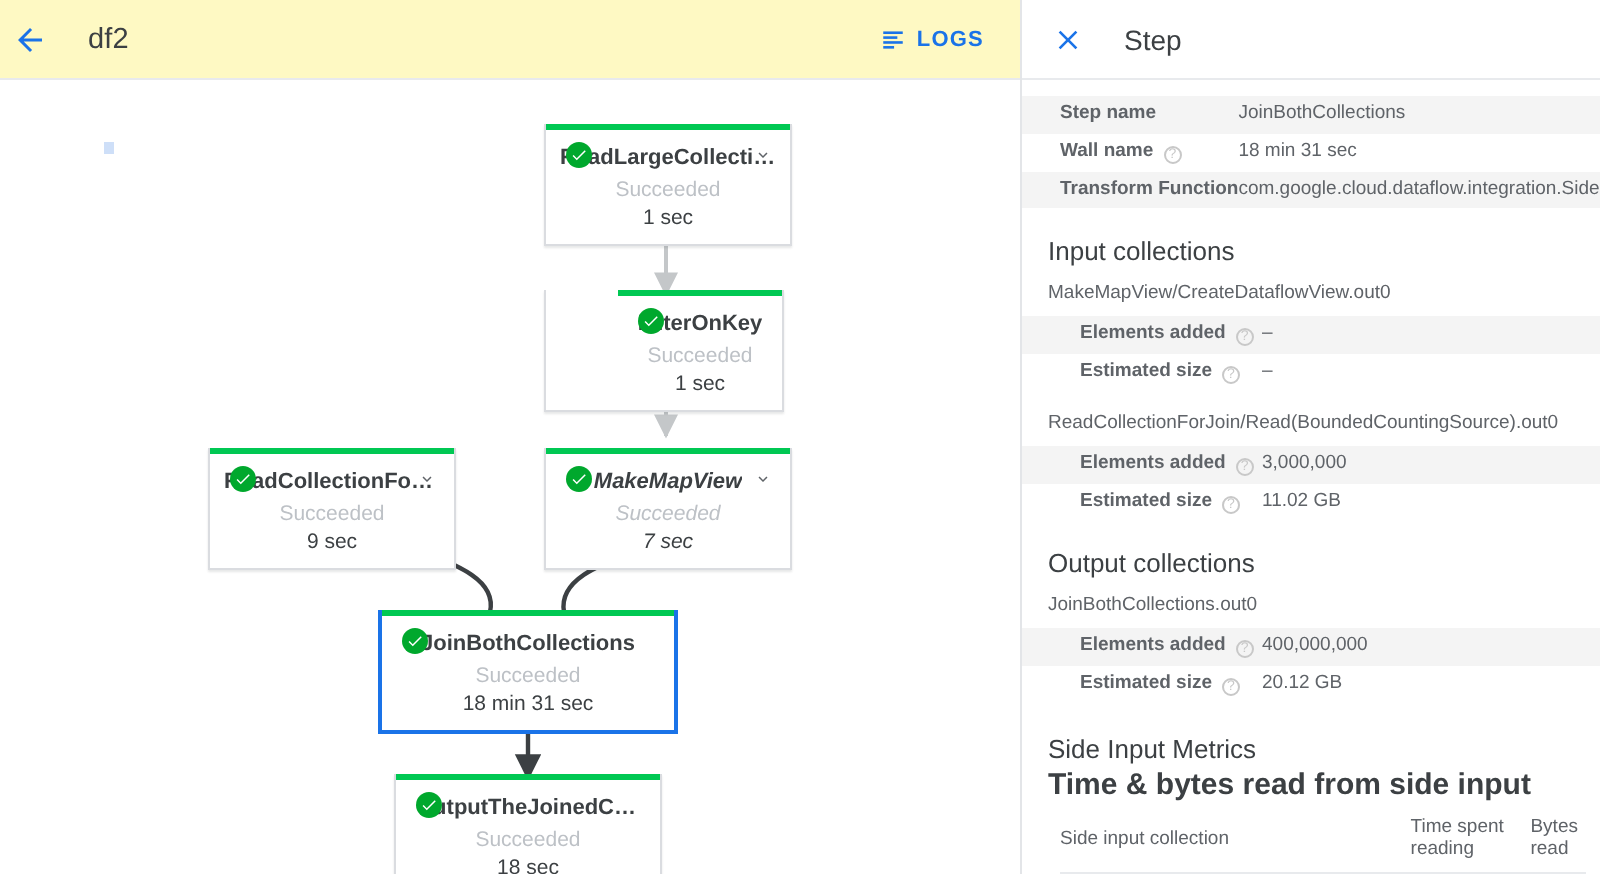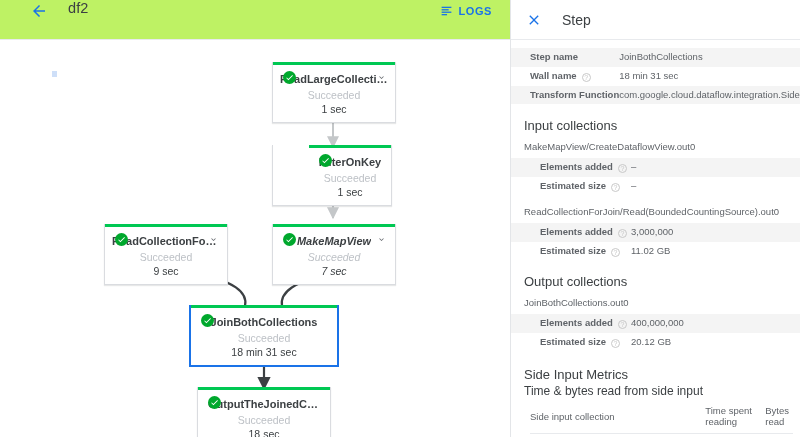--- a/index.html
+++ b/index.html
@@ -17,24 +17,24 @@
   
   .left-pane {
     position: relative;
     width: 511px; height: 437px;
     background: #ffffff;
     overflow: hidden;
     border-right: 1px solid #e3e5e8;
   }
   .topbar {
     height: 40px;
-    display: flex; align-items: flex-start;
-    padding: 0 14px 0 28px;
+    display: flex; align-items: center;
+    padding: 0 14px 0 4px;
     border-bottom: 1px solid #e8eaed;
-    background: #bef264;
+    background: #fef9c3;
   }
   .back-arrow {
     width: 22px; height: 22px;
     display: flex; align-items: center; justify-content: center;
     cursor: pointer;
   }
   .back-arrow svg { display:block; }
   .job-title {
     margin-left: 18px;
     font-size: 14.5px;
@@ -188,22 +188,22 @@
     line-height: 1.3;
   }
   .collection-name.spaced { padding-top: 11px; }
 
   .side-title {
     font-size: 13px;
     color: #3c4043;
     padding: 16px 0 2px 13px;
   }
   .side-sub {
-    font-size: 12px;
-    font-weight: normal;
+    font-size: 15px;
+    font-weight: bold;
     color: #3c4043;
     padding: 0 0 3px 13px;
   }
   .side-table { width: calc(100% - 26px); margin-left: 19px; border-collapse: collapse; }
   .side-table th {
     font-size: 9.5px; font-weight: normal; color: #5f6368;
     text-align: left; padding: 4px 4px 6px 0;
     border-bottom: 1px solid #e8eaed;
   }
   .side-table td {

